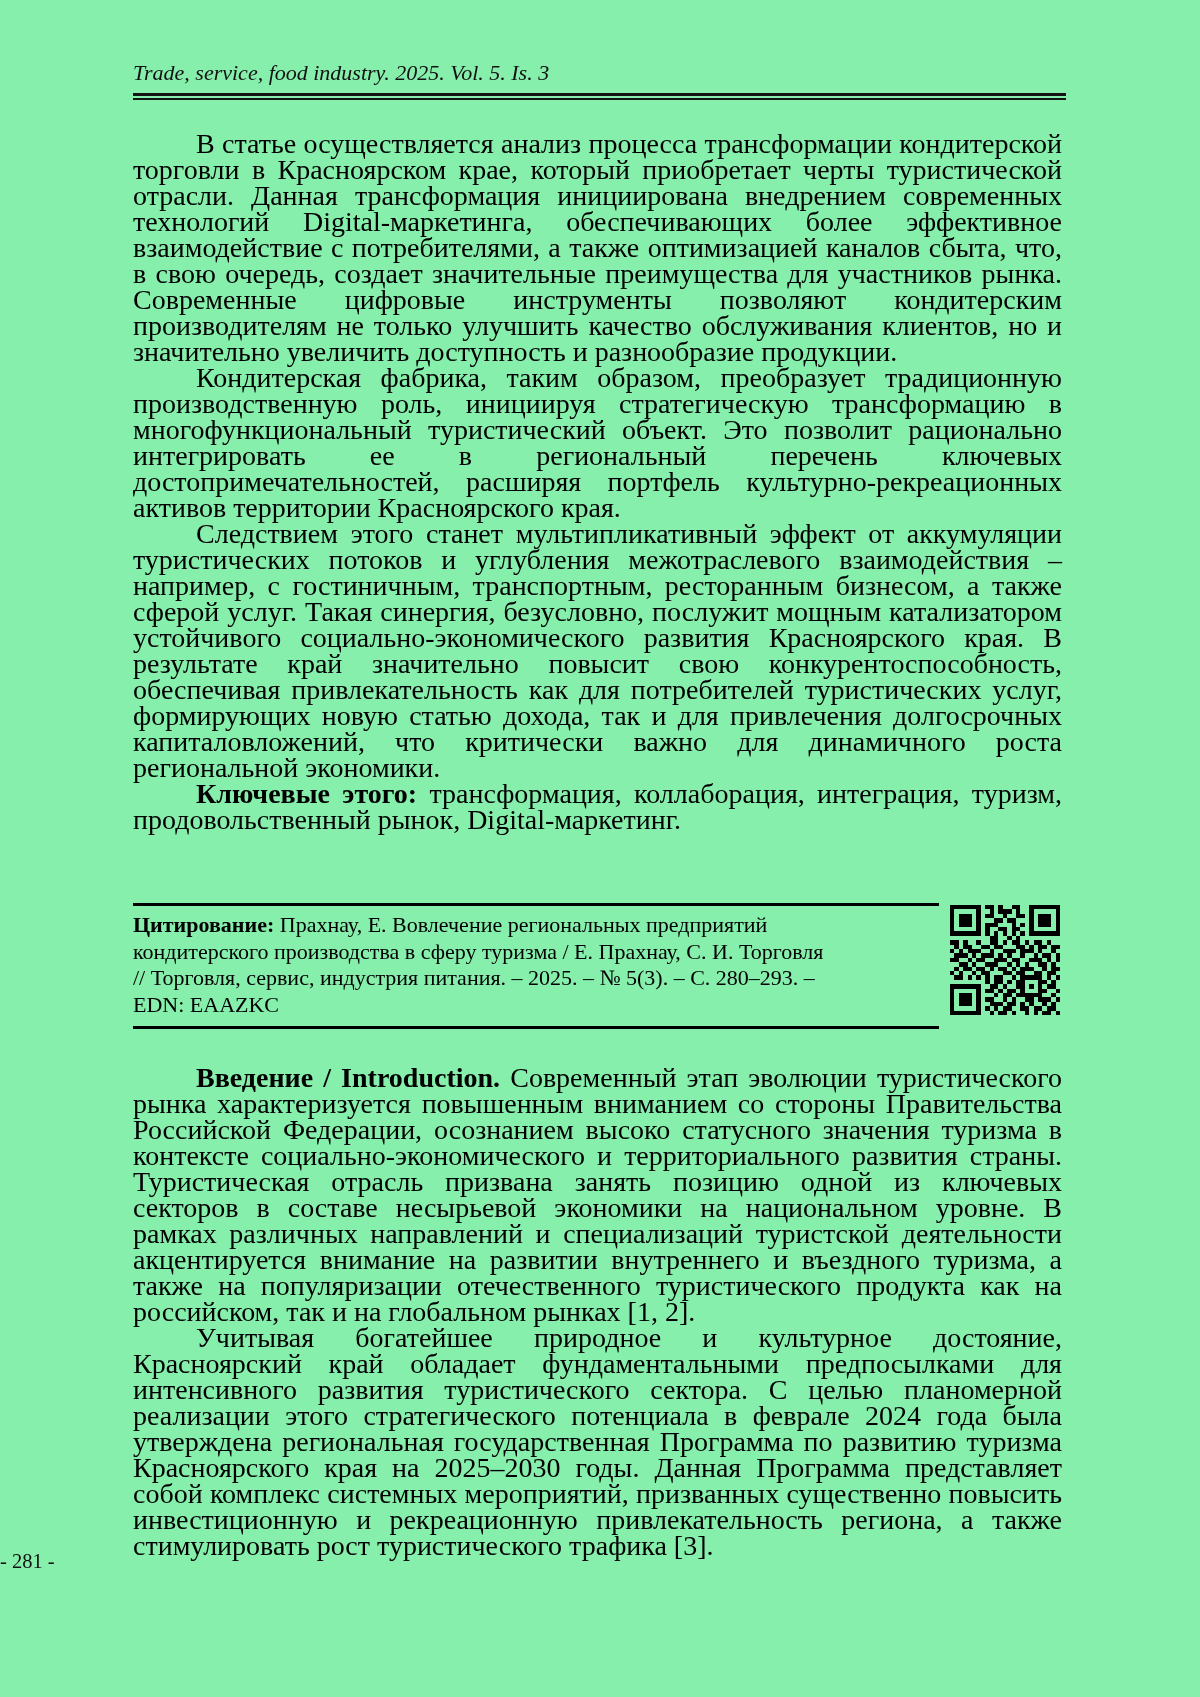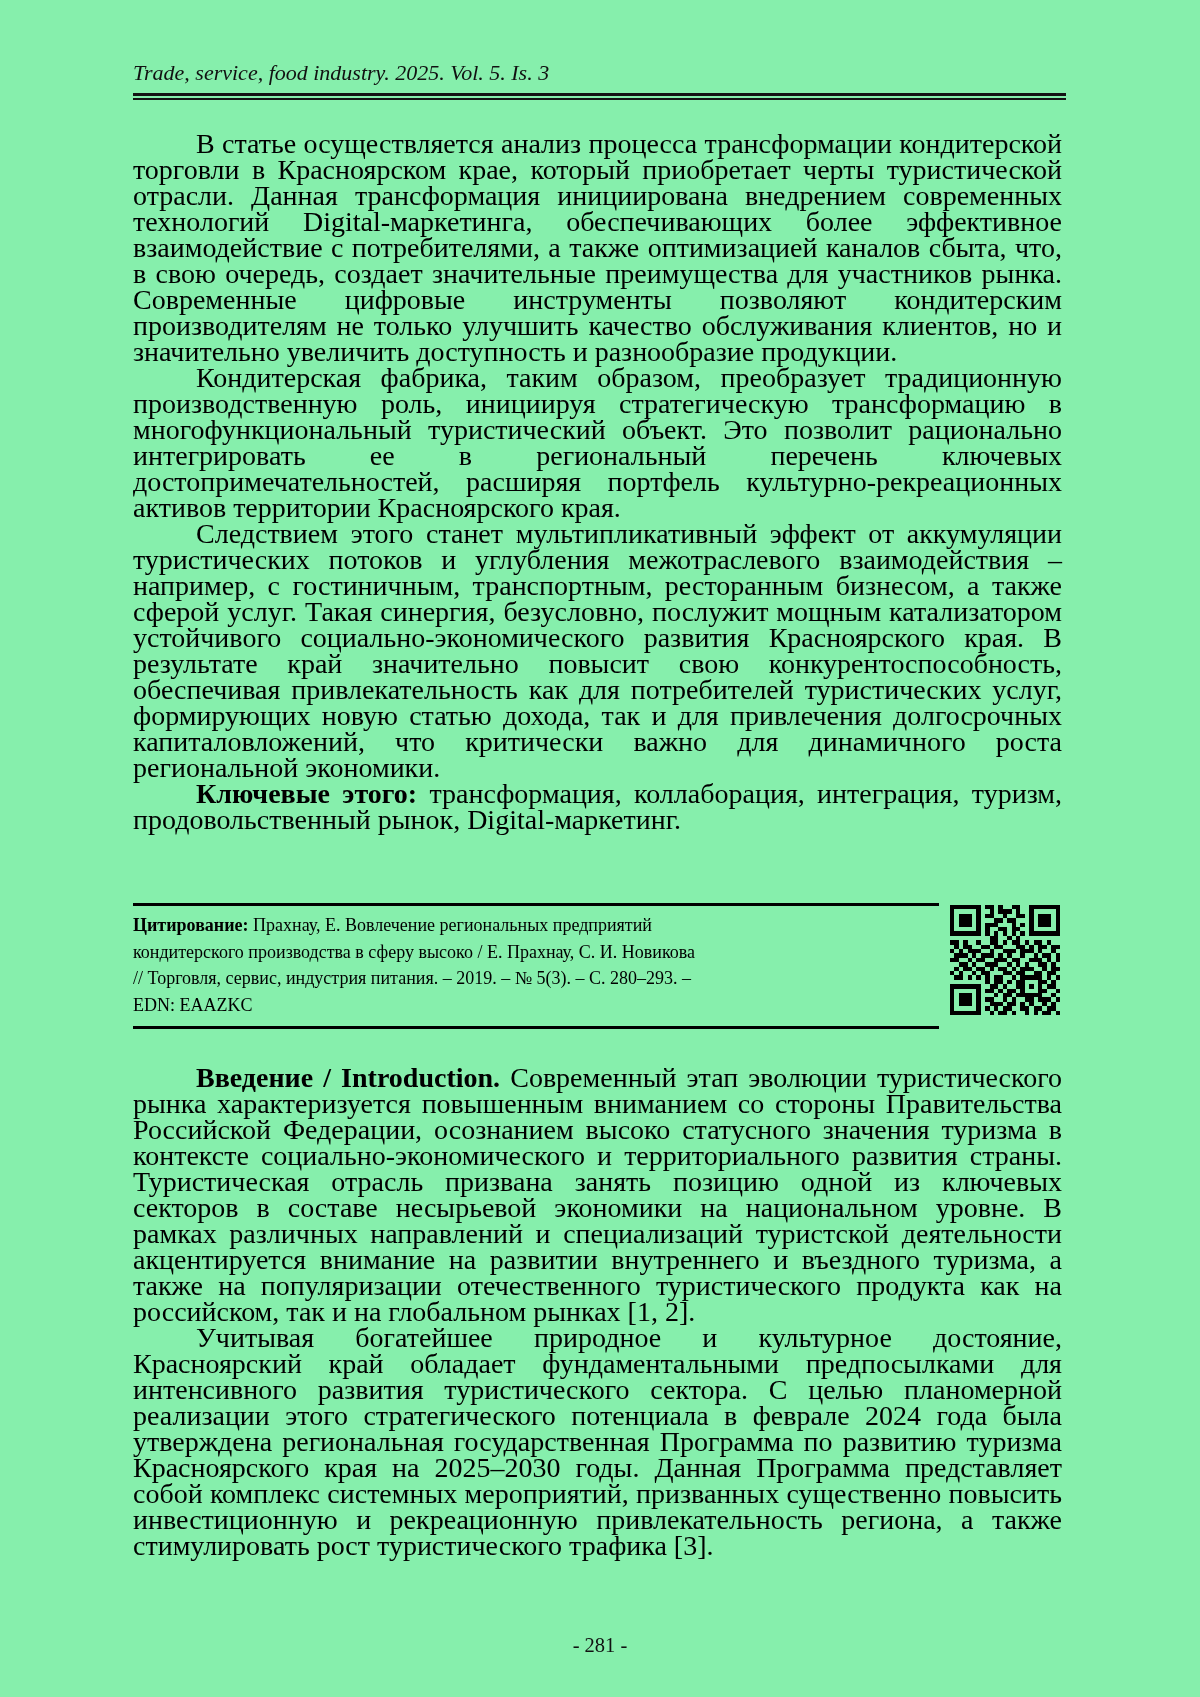--- a/index.html
+++ b/index.html
@@ -36,40 +36,39 @@
   .citation-row {
     display: flex;
     align-items: flex-start;
     margin: 70px 0 0 133px;
   }
   .citation-box {
     width: 806px;
     border-top: 3px solid #000;
     border-bottom: 3px solid #000;
     padding: 6px 0 8px 0;
-    font-size: 18px;
+    font-size: 22px;
     line-height: 26.5px;
     text-align: left;
   }
   .cit-line { margin: 0; }
   .qr-wrap {
     width: 110px;
     height: 110px;
     margin-left: 11px;
     margin-top: 2px;
   }
   .qr-wrap svg { display:block; width:110px; height:110px; }
 
   .intro { margin-top: 36px; font-family: Liberation Serif, serif; }
 
   .page-footer {
     position: absolute;
     left: 0; right: 0;
-    top: 1634px;
-    text-align: center;
+    top: 1550px;
     font-size: 20.5px;
     color: #111;
   }
 </style>
 </head>
 <body>
 
 <div class="page">
 
   <div class="running-head">Trade, service, food industry. 2025. Vol. 5. Is. 3</div>
@@ -83,22 +82,22 @@
   <div class="content">
     <p class="body-par">В статье осуществляется анализ процесса трансформации кондитерской торговли в Красноярском крае, который приобретает черты туристической отрасли. Данная трансформация инициирована внедрением современных технологий Digital-маркетинга, обеспечивающих более эффективное взаимодействие с потребителями, а также оптимизацией каналов сбыта, что, в свою очередь, создает значительные преимущества для участников рынка. Современные цифровые инструменты позволяют кондитерским производителям не только улучшить качество обслуживания клиентов, но и значительно увеличить доступность и разнообразие продукции.</p>
     <p class="body-par">Кондитерская фабрика, таким образом, преобразует традиционную производственную роль, инициируя стратегическую трансформацию в многофункциональный туристический объект. Это позволит рационально интегрировать ее в региональный перечень ключевых достопримечательностей, расширяя портфель культурно-рекреационных активов территории Красноярского края.</p>
     <p class="body-par">Следствием этого станет мультипликативный эффект от аккумуляции туристических потоков и углубления межотраслевого взаимодействия – например, с гостиничным, транспортным, ресторанным бизнесом, а также сферой услуг. Такая синергия, безусловно, послужит мощным катализатором устойчивого социально-экономического развития Красноярского края. В результате край значительно повысит свою конкурентоспособность, обеспечивая привлекательность как для потребителей туристических услуг, формирующих новую статью дохода, так и для привлечения долгосрочных капиталовложений, что критически важно для динамичного роста региональной экономики.</p>
     <p class="body-par"><b class="inline-label">Ключевые этого:</b> <span>трансформация, коллаборация, интеграция, туризм, продовольственный рынок, Digital-маркетинг.</span></p>
   </div>
 
   <div class="citation-row">
     <div class="citation-box">
       <div class="cit-line"><b class="inline-label">Цитирование:</b> <span>Прахнау, Е. Вовлечение региональных предприятий</span></div>
-      <div class="cit-line">кондитерского производства в сферу высоко / Е. Прахнау, С. И. Новикова</div>
-      <div class="cit-line">// Торговля, сервис, индустрия питания. – 2019. – № 5(3). – С. 280–293. –</div>
+      <div class="cit-line">кондитерского производства в сферу туризма / Е. Прахнау, С. И. Торговля</div>
+      <div class="cit-line">// Торговля, сервис, индустрия питания. – 2025. – № 5(3). – С. 280–293. –</div>
       <div class="cit-line">EDN: EAAZKC</div>
     </div>
     <div class="qr-wrap" id="qr-code">
         <svg viewBox="0 0 25 25" shape-rendering="crispEdges">
           <rect x="0" y="0" width="1" height="1" fill="#000000"></rect>
           <rect x="1" y="0" width="1" height="1" fill="#000000"></rect>
           <rect x="2" y="0" width="1" height="1" fill="#000000"></rect>
           <rect x="3" y="0" width="1" height="1" fill="#000000"></rect>
           <rect x="4" y="0" width="1" height="1" fill="#000000"></rect>
           <rect x="5" y="0" width="1" height="1" fill="#000000"></rect>

